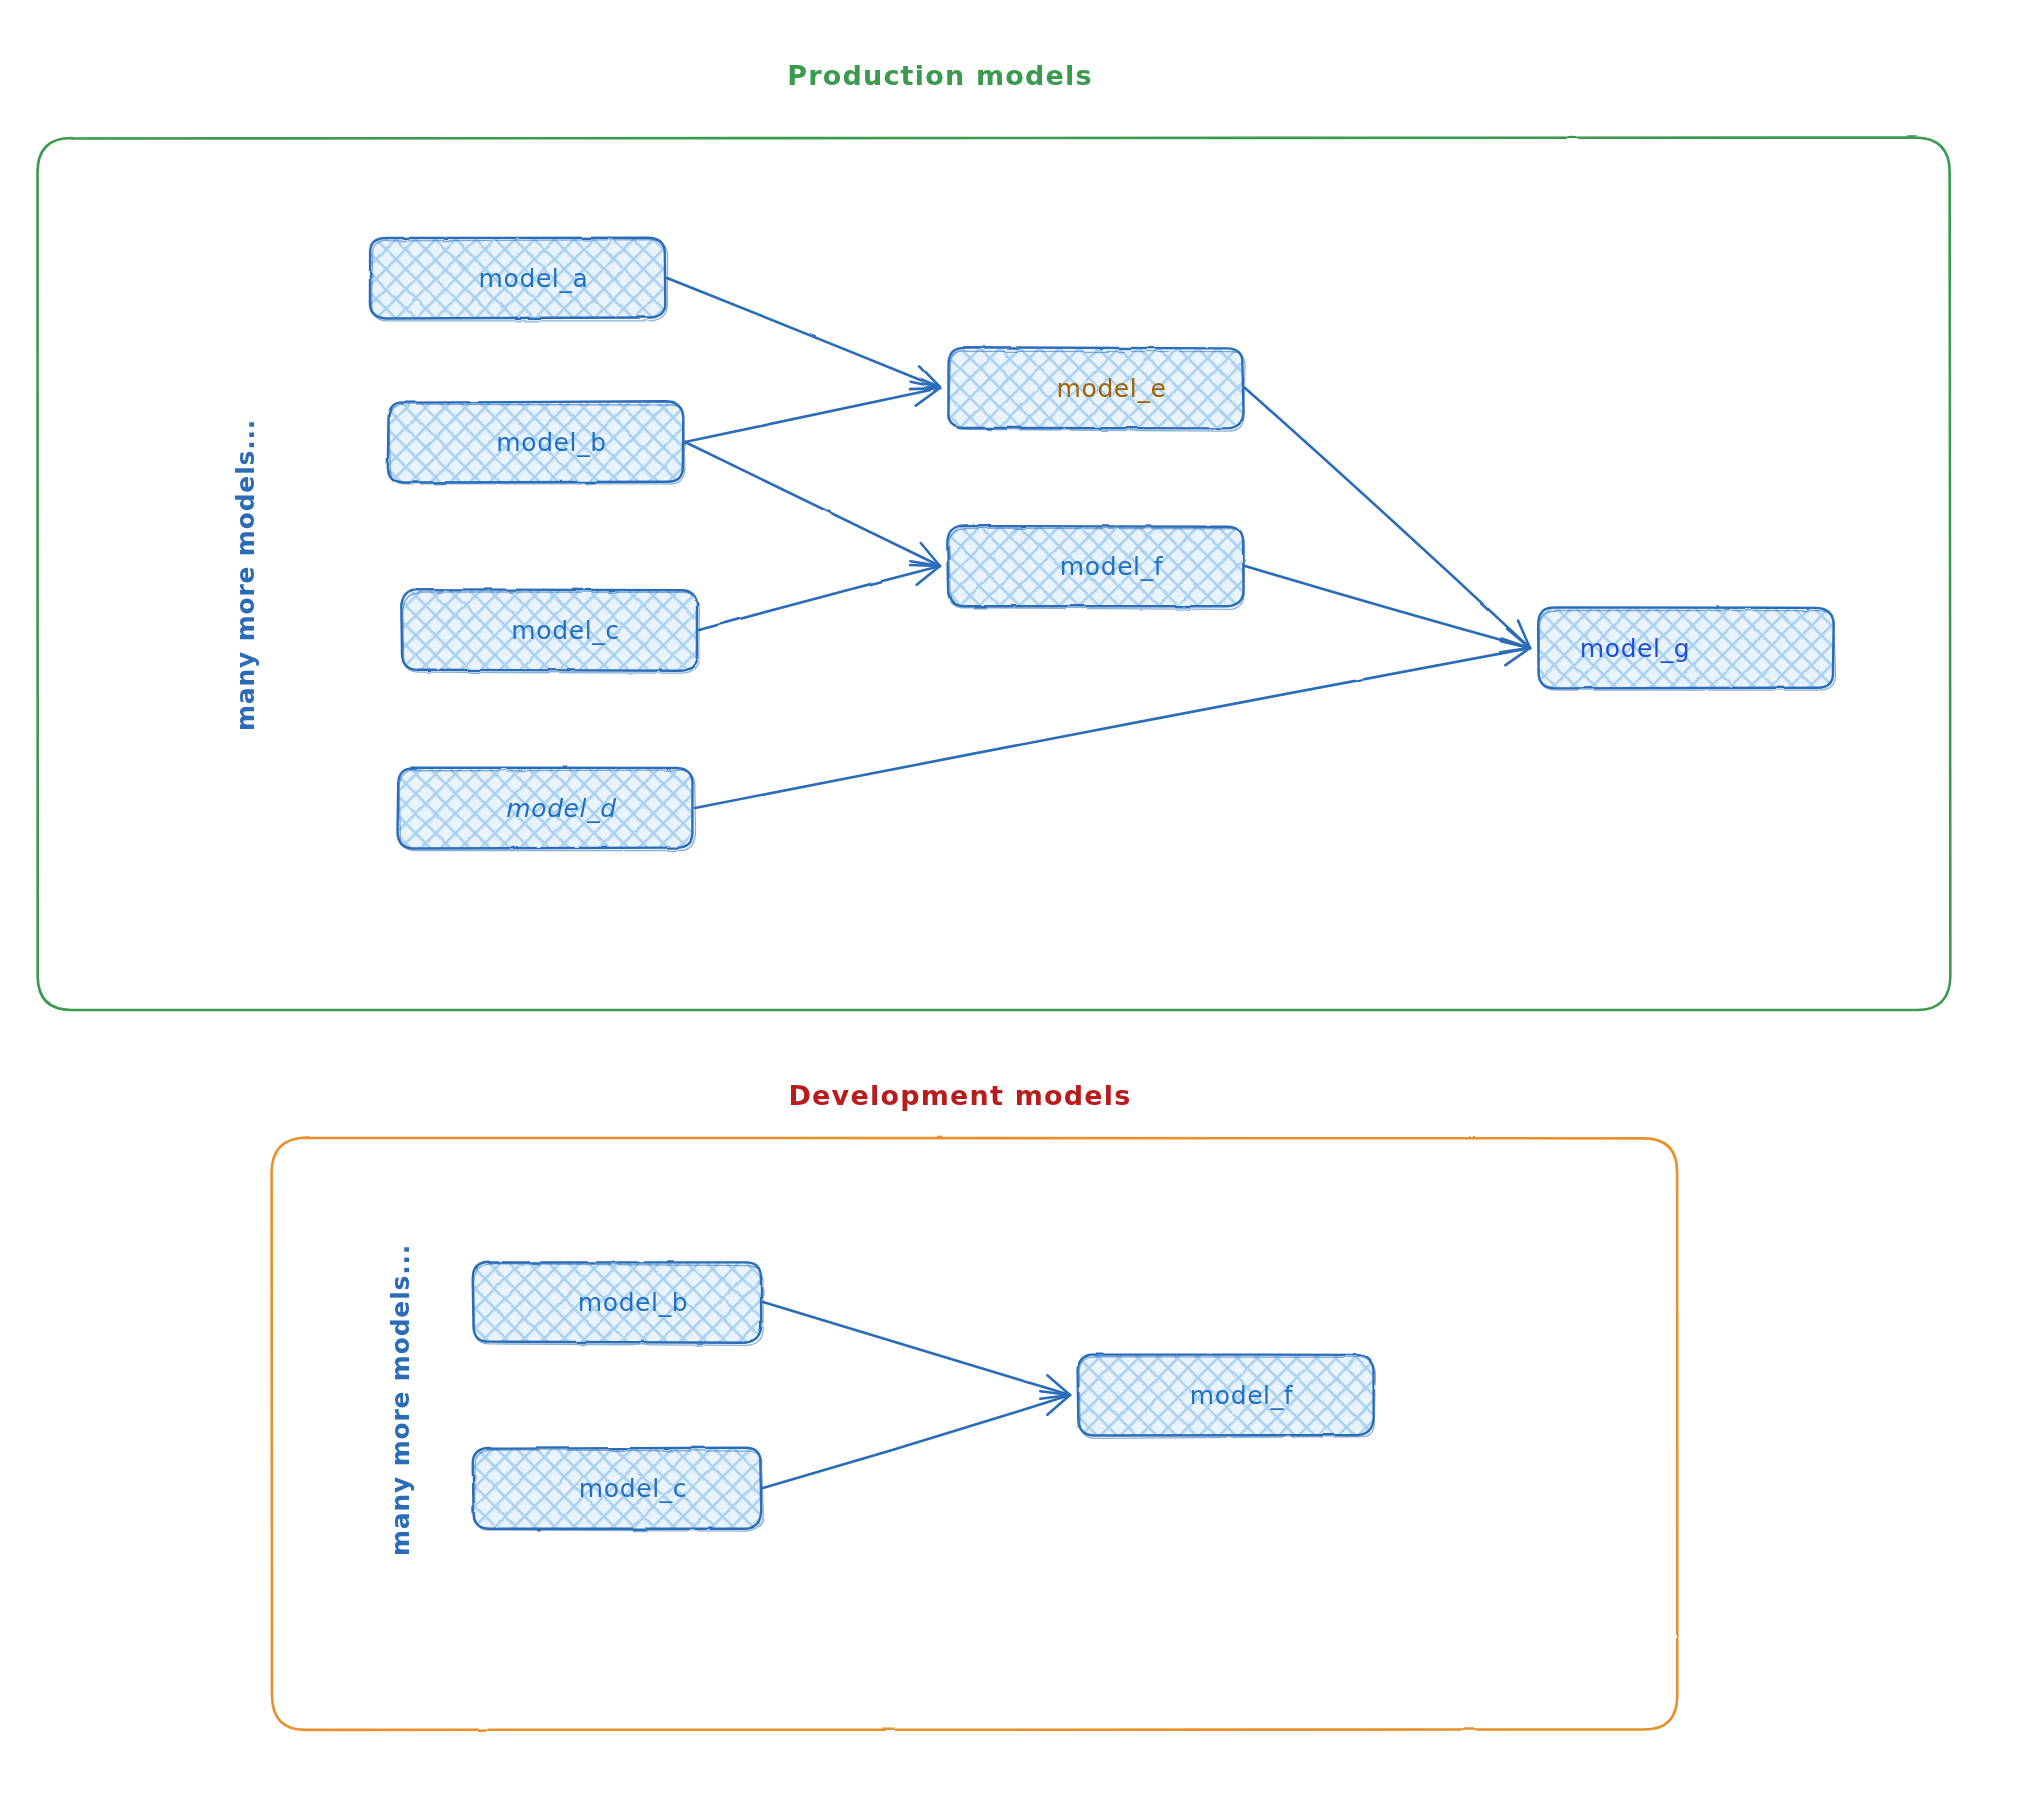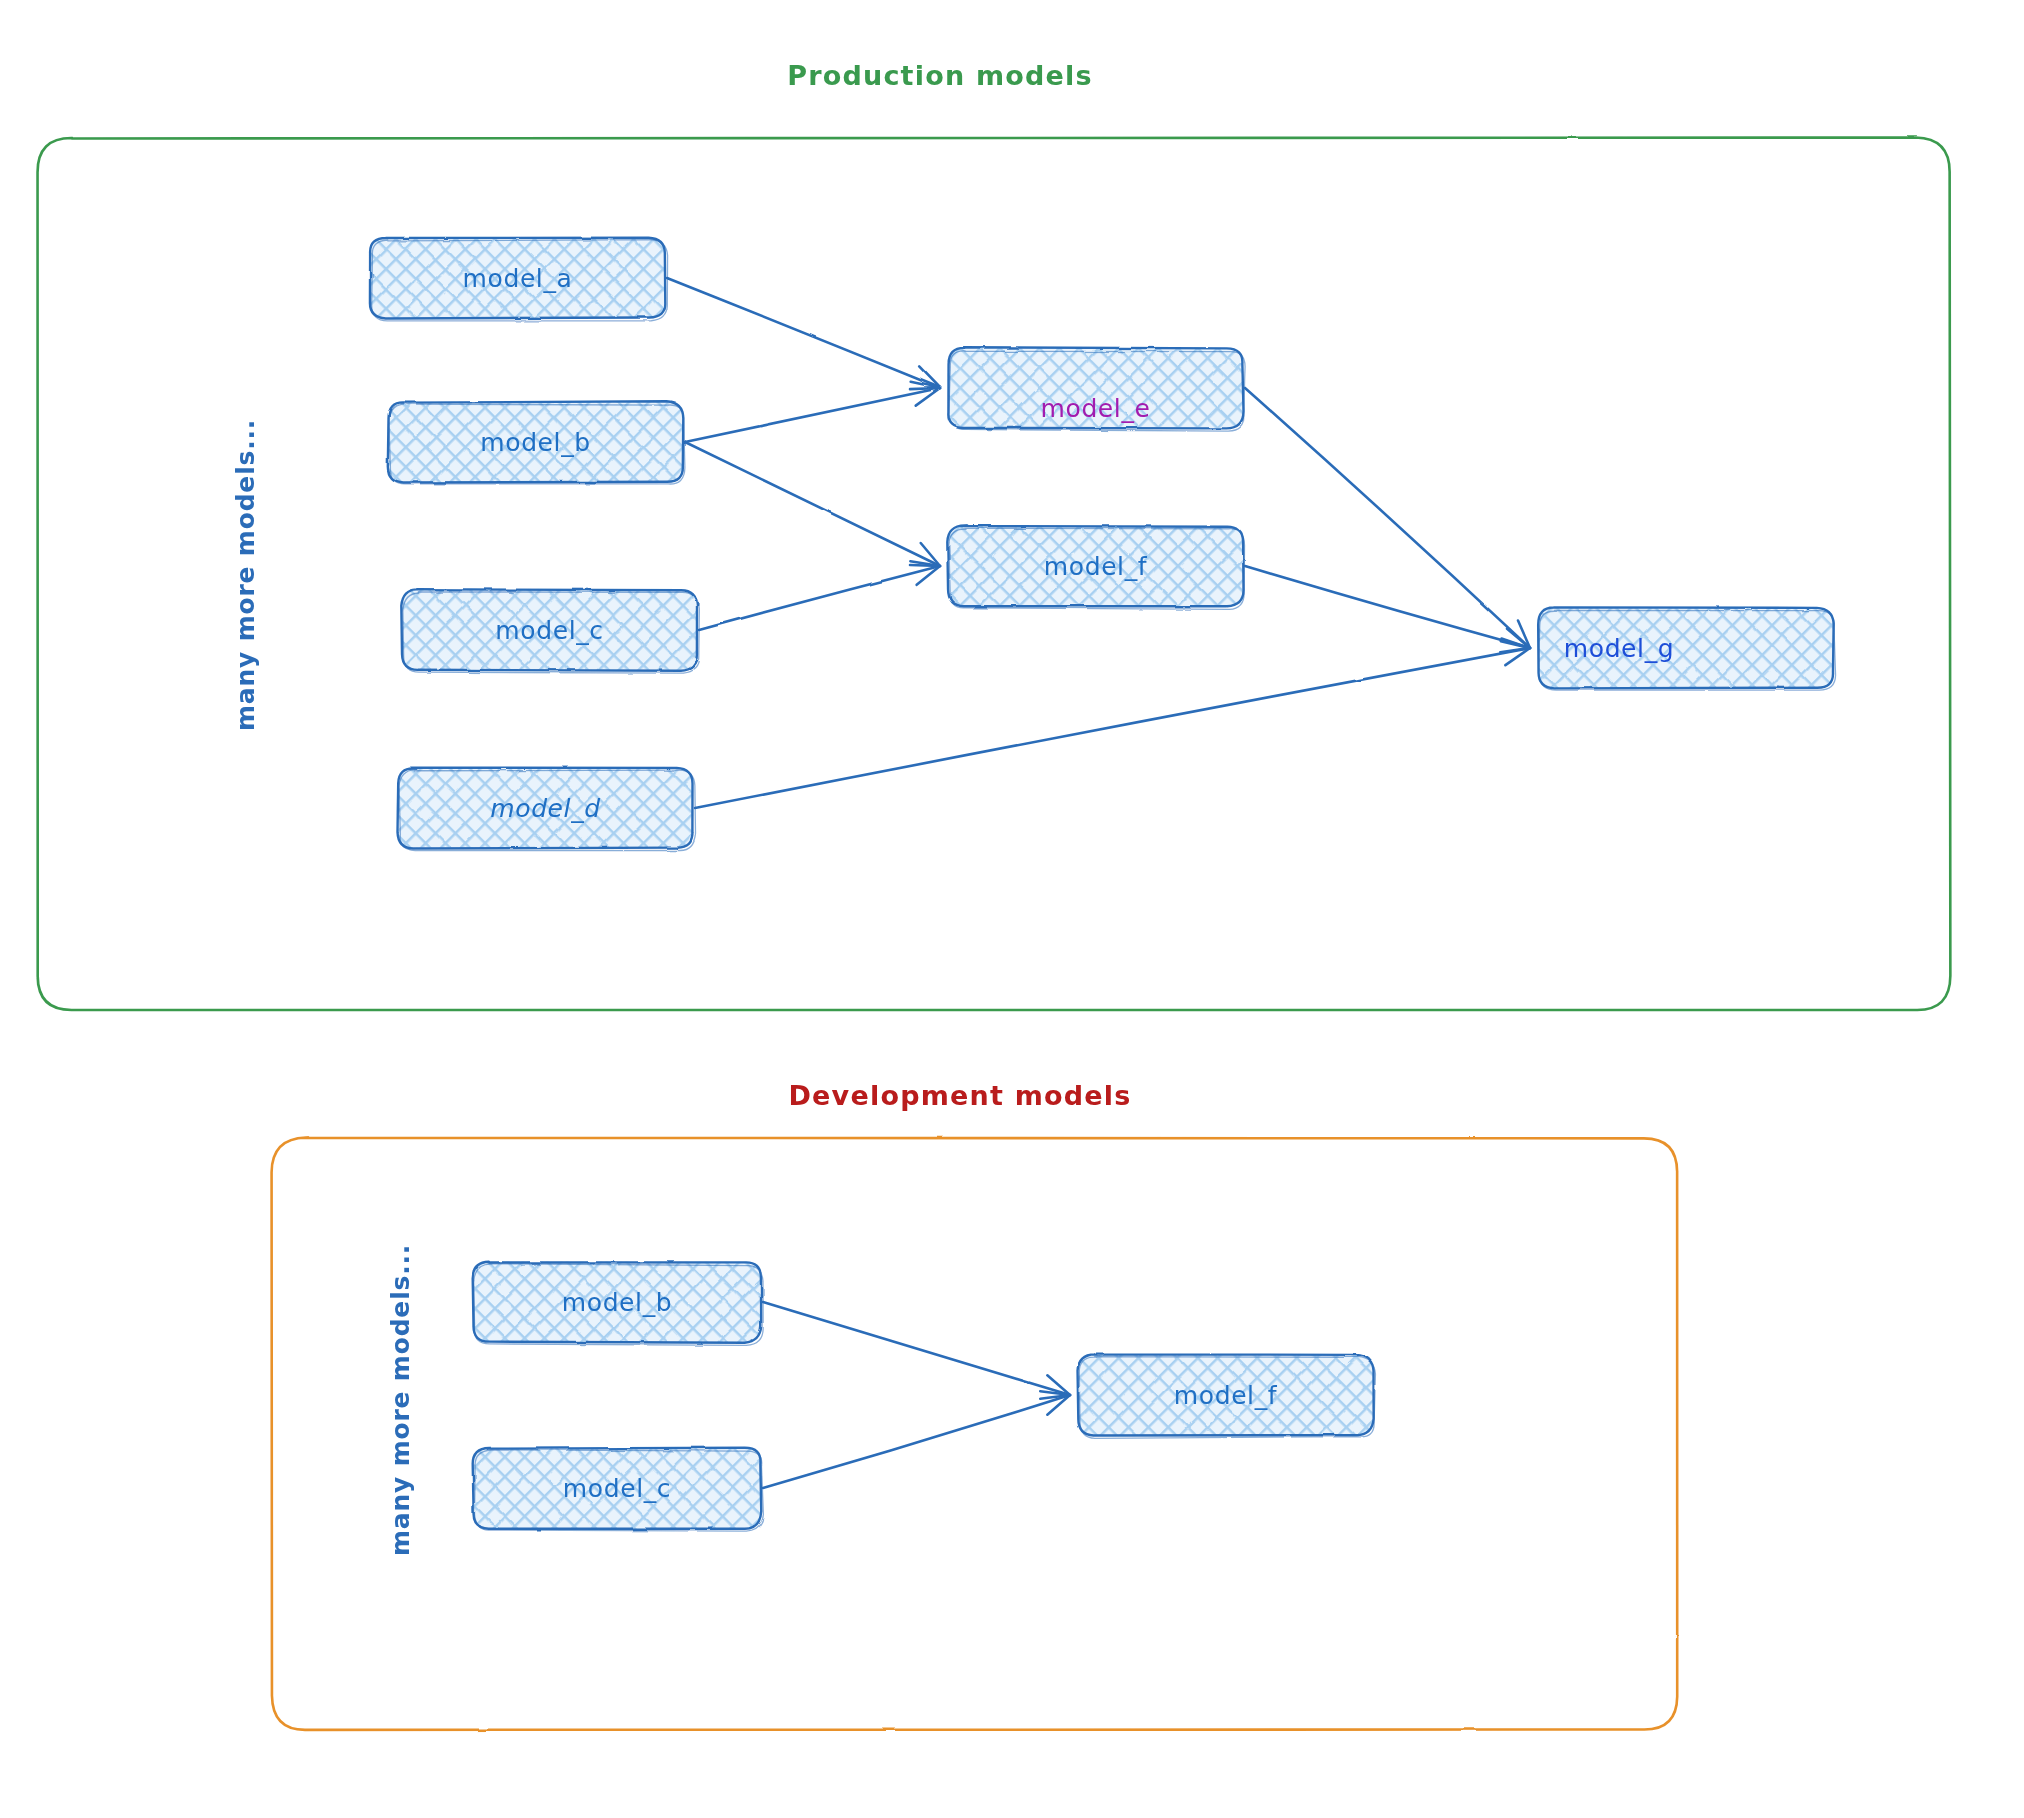--- a/index.html
+++ b/index.html
@@ -38,20 +38,21 @@
   .node-label {
     position: absolute;
     font-family: "DejaVu Sans", sans-serif;
     font-size: 25px;
     font-weight: 500;
     letter-spacing: 0.6px;
     color: #1f6fc4;
     white-space: nowrap;
     transform: translate(-50%, -50%);
     pointer-events: none;
+    margin-left: 16px;
   }
   .side-label {
     position: absolute;
     font-family: "DejaVu Sans", sans-serif;
     font-size: 25px;
     font-weight: 600;
     letter-spacing: 0.8px;
     color: #2b6cb8;
     white-space: nowrap;
     transform-origin: 50% 50%;
@@ -178,21 +179,21 @@
       </g>
   </svg>
 
   <div id="labels-layer">
       <div class="group-title" style="left: 940px; top: 60px; color: rgb(58, 154, 78);">Production models</div>
       <div class="side-label rot" style="left: 245px; top: 575px; color: rgb(43, 108, 184);">many more models...</div>
       <div class="node-label" style="left: 517.5px; top: 278px; color: rgb(31, 111, 196);">model_a</div>
       <div class="node-label" style="left: 535.5px; top: 442px; color: rgb(31, 111, 196);">model_b</div>
       <div class="node-label" style="left: 549.5px; top: 630px; color: rgb(31, 111, 196);">model_c</div>
       <div class="node-label" style="left: 545.5px; top: 808px; color: rgb(31, 111, 196); font-style: italic;">model_d</div>
-      <div class="node-label" style="left: 1095.5px; top: 408px; color: #a21caf;">model_e</div>
+      <div class="node-label" style="left: 1095.5px; top: 388px; color: #a16207;">model_e</div>
       <div class="node-label" style="left: 1095.5px; top: 566px; color: rgb(31, 111, 196);">model_f</div>
       <div class="node-label" style="left: 1619px; top: 648px; color: #1d4ed8;">model_g</div>
       <div class="group-title" style="left: 960px; top: 1080px; color: #b91c1c;">Development models</div>
       <div class="side-label rot" style="left: 400px; top: 1400px; color: rgb(43, 108, 184);">many more models...</div>
       <div class="node-label" style="left: 617px; top: 1302px; color: rgb(31, 111, 196);">model_b</div>
       <div class="node-label" style="left: 617px; top: 1488px; color: rgb(31, 111, 196);">model_c</div>
       <div class="node-label" style="left: 1225.5px; top: 1395px; color: rgb(31, 111, 196);">model_f</div>
     </div>
 </div>
 

